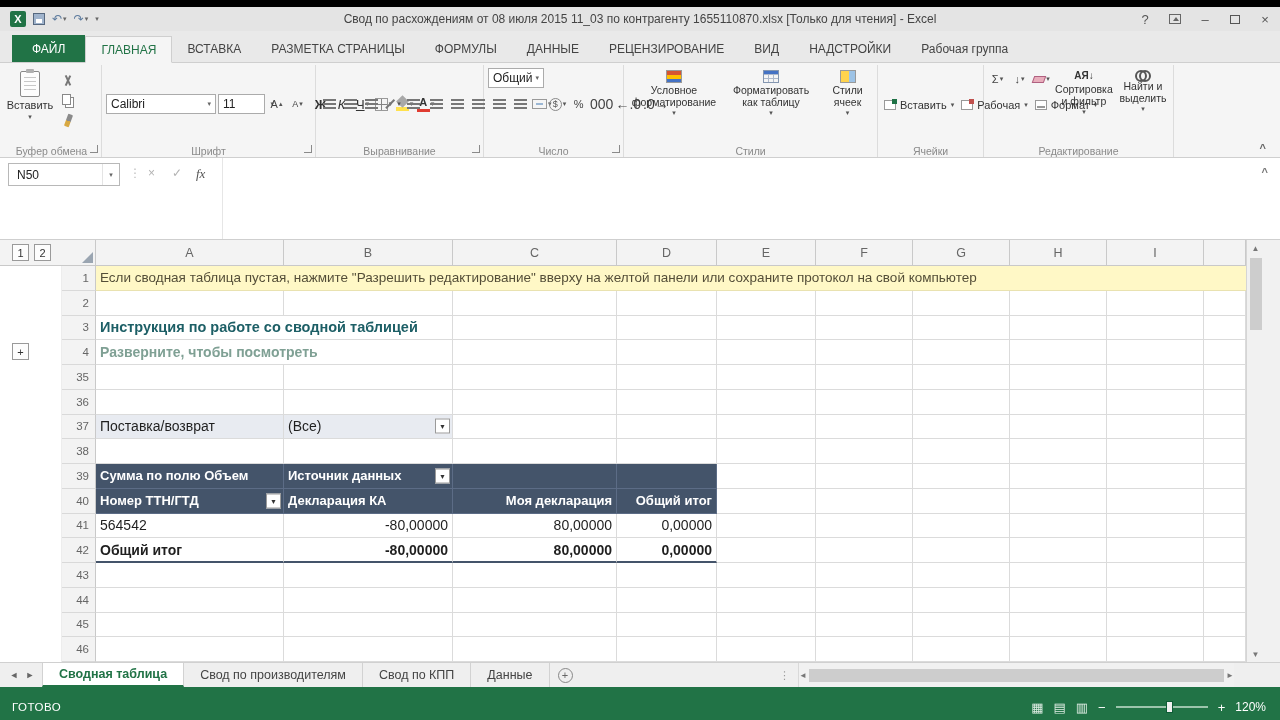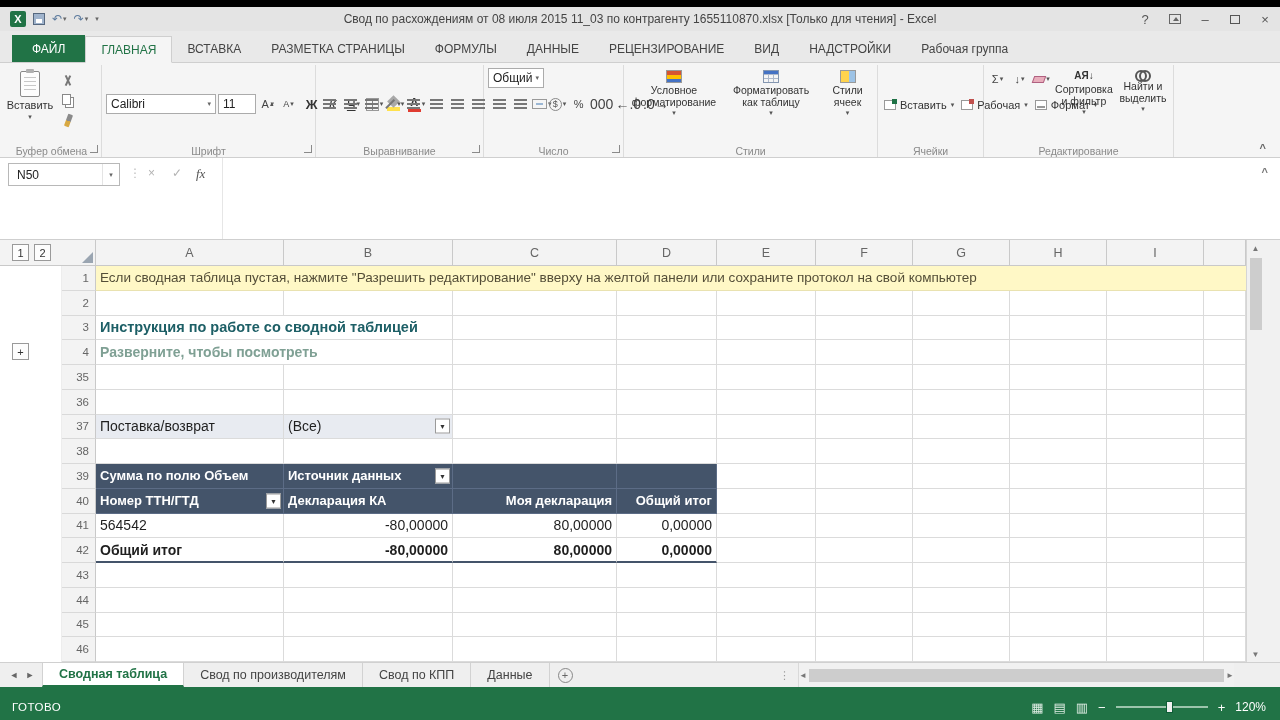--- a/index.html
+++ b/index.html
@@ -234,21 +234,21 @@
       <span class="launcher"></span>
     </div>
 
     <div class="rgroup" style="width:214px;">
       <div class="rg-body rg-col">
         <div class="rrow">
           <div class="combo" style="width:110px;">
               <span>Calibri</span>
               <span class="ca">▾</span>
             </div>
-          <div class="combo" style="width:38px;gap:32px;">
+          <div class="combo" style="width:47px;gap:32px;">
               <span>11</span>
               <span class="ca">▾</span>
             </div>
           <span class="ric">
               <span>А</span>
               <span class="dda">▴</span>
             </span>
           <span class="ric">
               <span style="font-size:9px;">А</span>
               <span class="dda">▾</span>

